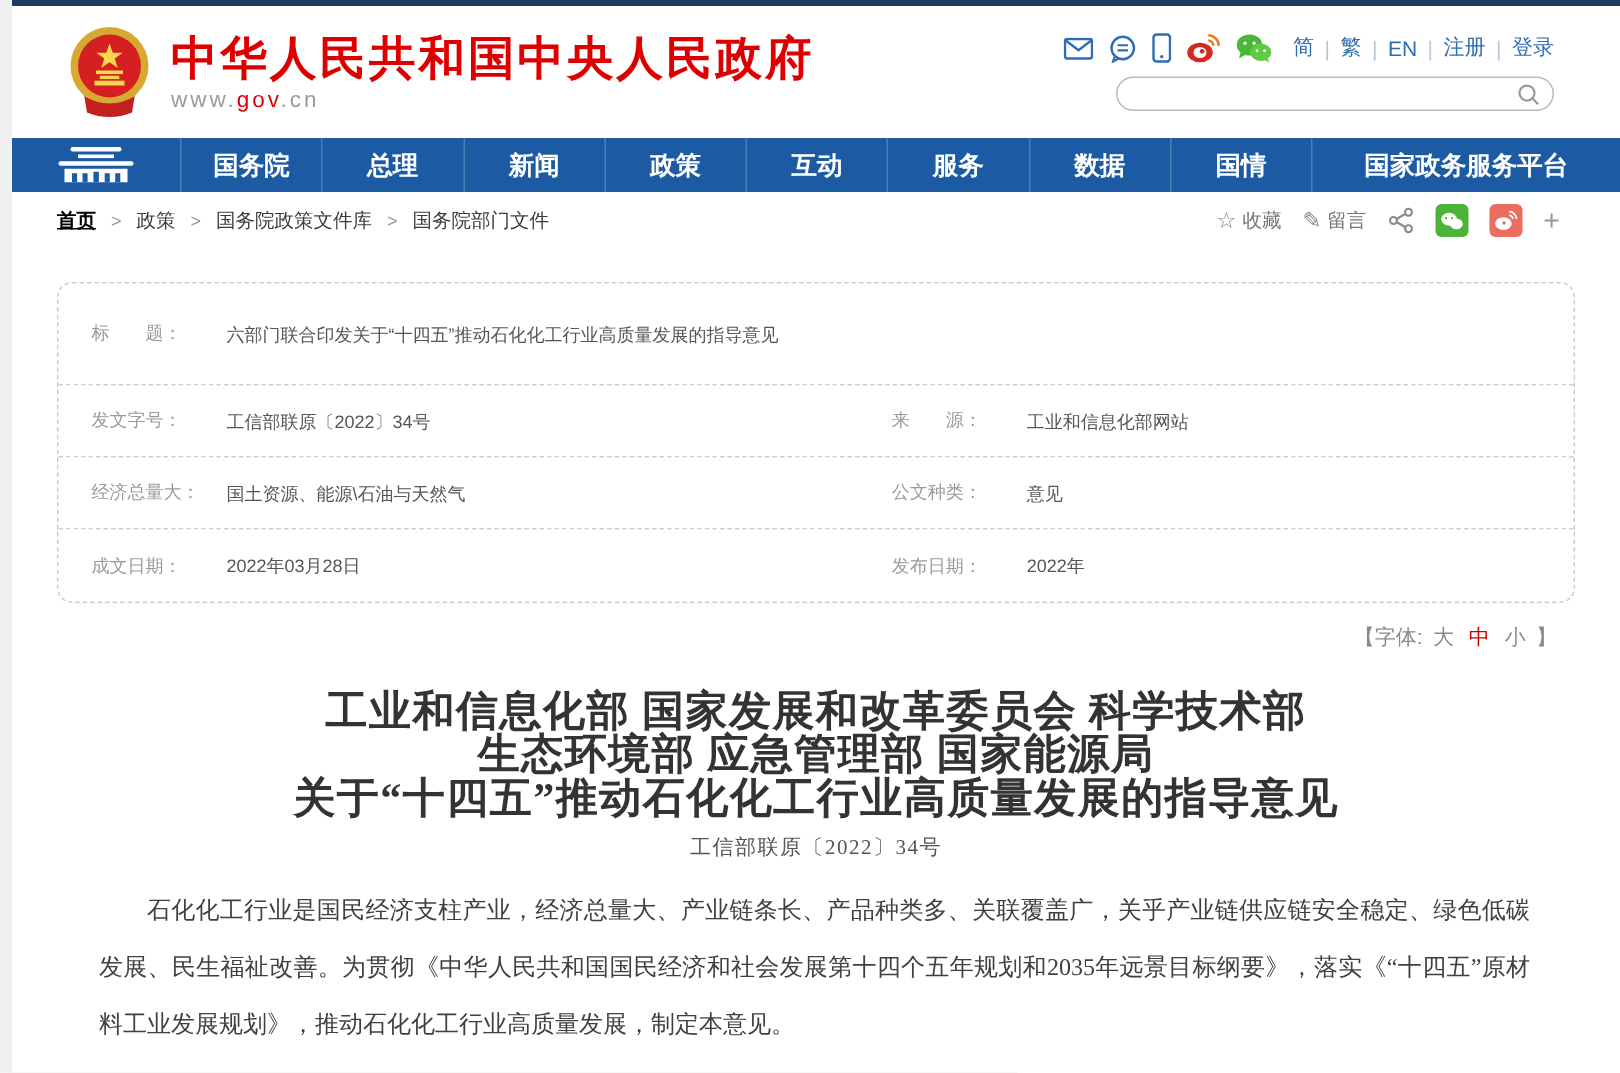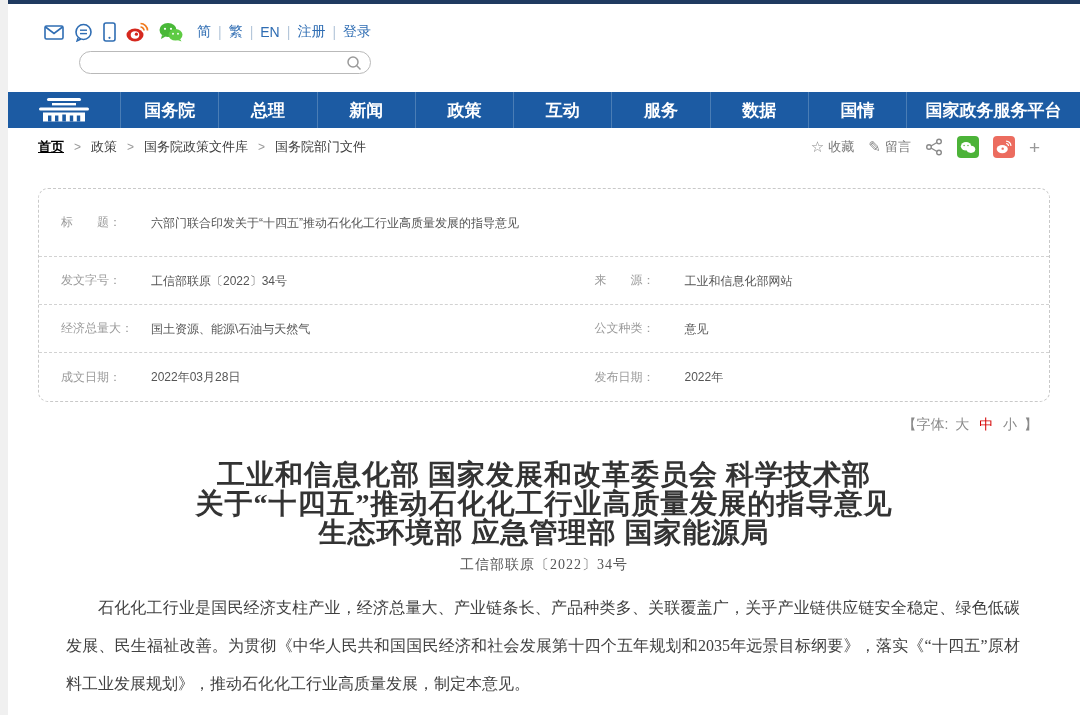--- a/index.html
+++ b/index.html
@@ -28,21 +28,21 @@
   .searchbox { width:292px; height:23px; border:1px solid #b9b9b9; border-radius:13px;
                display:flex; align-items:center; padding:0 8px 0 12px; background:#fff; }
   .searchbox input { flex:1; border:none; outline:none; font-size:13px; background:transparent; }
 
   
   .mainnav { height:36px; background:#1c5ba3; display:flex; }
   .nav-item { display:flex; align-items:center; justify-content:center; color:#fff;
               font-size:17px; font-weight:bold; cursor:pointer; border-left:1px solid #4a7db5; }
   .nav-home { width:112px; border-left:none; }
   .nav-std { flex:1; }
-  .nav-wide { width:174px; flex:none; }
+  .nav-wide { width:206px; flex:none; }
 
   
   .crumb-bar { height:38px; display:flex; align-items:center; justify-content:space-between;
                padding:0 40px 0 30px; background:#fff; }
   .breadcrumb { display:flex; align-items:center; gap:10px; font-size:13px; color:#3c3c3c; }
   .crumb-home { font-weight:bold; color:#000000; text-decoration:underline; cursor:pointer; }
   .crumb-link { cursor:pointer; }
   .crumb-sep { color:#999; font-size:12px; }
   .crumb-actions { display:flex; align-items:center; gap:14px; color:#777; font-size:13px; }
   .act { display:inline-flex; align-items:center; gap:4px; cursor:pointer; }
@@ -78,20 +78,36 @@
   .section-heading { margin-top:5px; font-weight:bold; color:#333; text-indent:2em;
                      font-family:"Liberation Serif", serif; font-size:16px; }
 </style>
 </head>
 <body>
 
 <div class="page">
   <div class="topline"></div>
 
   <header class="site-header">
+    <div class="brand">
+      <svg class="emblem" viewBox="0 0 58 62">
+        <circle cx="29" cy="27" r="26" fill="#d8a931"></circle>
+        <circle cx="29" cy="27" r="21" fill="#d42020"></circle>
+        <polygon points="29,12 31.2,18.2 37.8,18.2 32.5,22 34.5,28.3 29,24.5 23.5,28.3 25.5,22 20.2,18.2 26.8,18.2" fill="#f7d74d"></polygon>
+        <rect x="20" y="30" width="18" height="2.4" fill="#f7d74d"></rect>
+        <rect x="22.5" y="33.5" width="13" height="2.2" fill="#f7d74d"></rect>
+        <rect x="19" y="36.8" width="20" height="3.2" fill="#f7d74d"></rect>
+        <path d="M12 46 Q29 56 46 46 L44 58 Q29 64 14 58 Z" fill="#c31f1f"></path>
+        <path d="M12 46 Q29 56 46 46" fill="none" stroke="#d8a931" stroke-width="2"></path>
+      </svg>
+      <div>
+        <div class="site-title">中华人民共和国中央人民政府</div>
+        <div class="site-url"><span>www.</span><span class="red">gov</span><span>.cn</span></div>
+      </div>
+    </div>
 
     <div class="header-right">
       <div class="quick-row">
         <span class="icn">
           <svg width="20" height="15" viewBox="0 0 20 15">
               <rect x="1" y="1" width="18" height="13" rx="1.5" fill="none" stroke="#2f6db3" stroke-width="1.6"></rect>
               <path d="M1.5 2 L10 8.5 L18.5 2" fill="none" stroke="#2f6db3" stroke-width="1.6"></path>
             </svg>
         </span>
         <span class="icn">
@@ -268,22 +284,22 @@
   <div class="fontsize-bar">
     <span>【字体:</span>
     <span class="fs">大</span>
     <span class="fs active">中</span>
     <span class="fs">小</span>
     <span>】</span>
   </div>
 
   <div class="doc-title">
     <div>工业和信息化部  国家发展和改革委员会  科学技术部</div>
+    <div>生态环境部  应急管理部  国家能源局</div>
     <div>关于“十四五”推动石化化工行业高质量发展的指导意见</div>
-    <div>生态环境部  应急管理部  国家能源局</div>
   </div>
   <div class="doc-number">工信部联原〔2022〕34号</div>
 
   <div class="doc-body">
     <p>石化化工行业是国民经济支柱产业，经济总量大、产业链条长、产品种类多、关联覆盖广，关乎产业链供应链安全稳定、绿色低碳发展、民生福祉改善。为贯彻《中华人民共和国国民经济和社会发展第十四个五年规划和2035年远景目标纲要》，落实《“十四五”原材料工业发展规划》，推动石化化工行业高质量发展，制定本意见。</p>
     <div class="section-heading">一、总体要求</div>
   </div>
 </div>
 
 </body></html>

